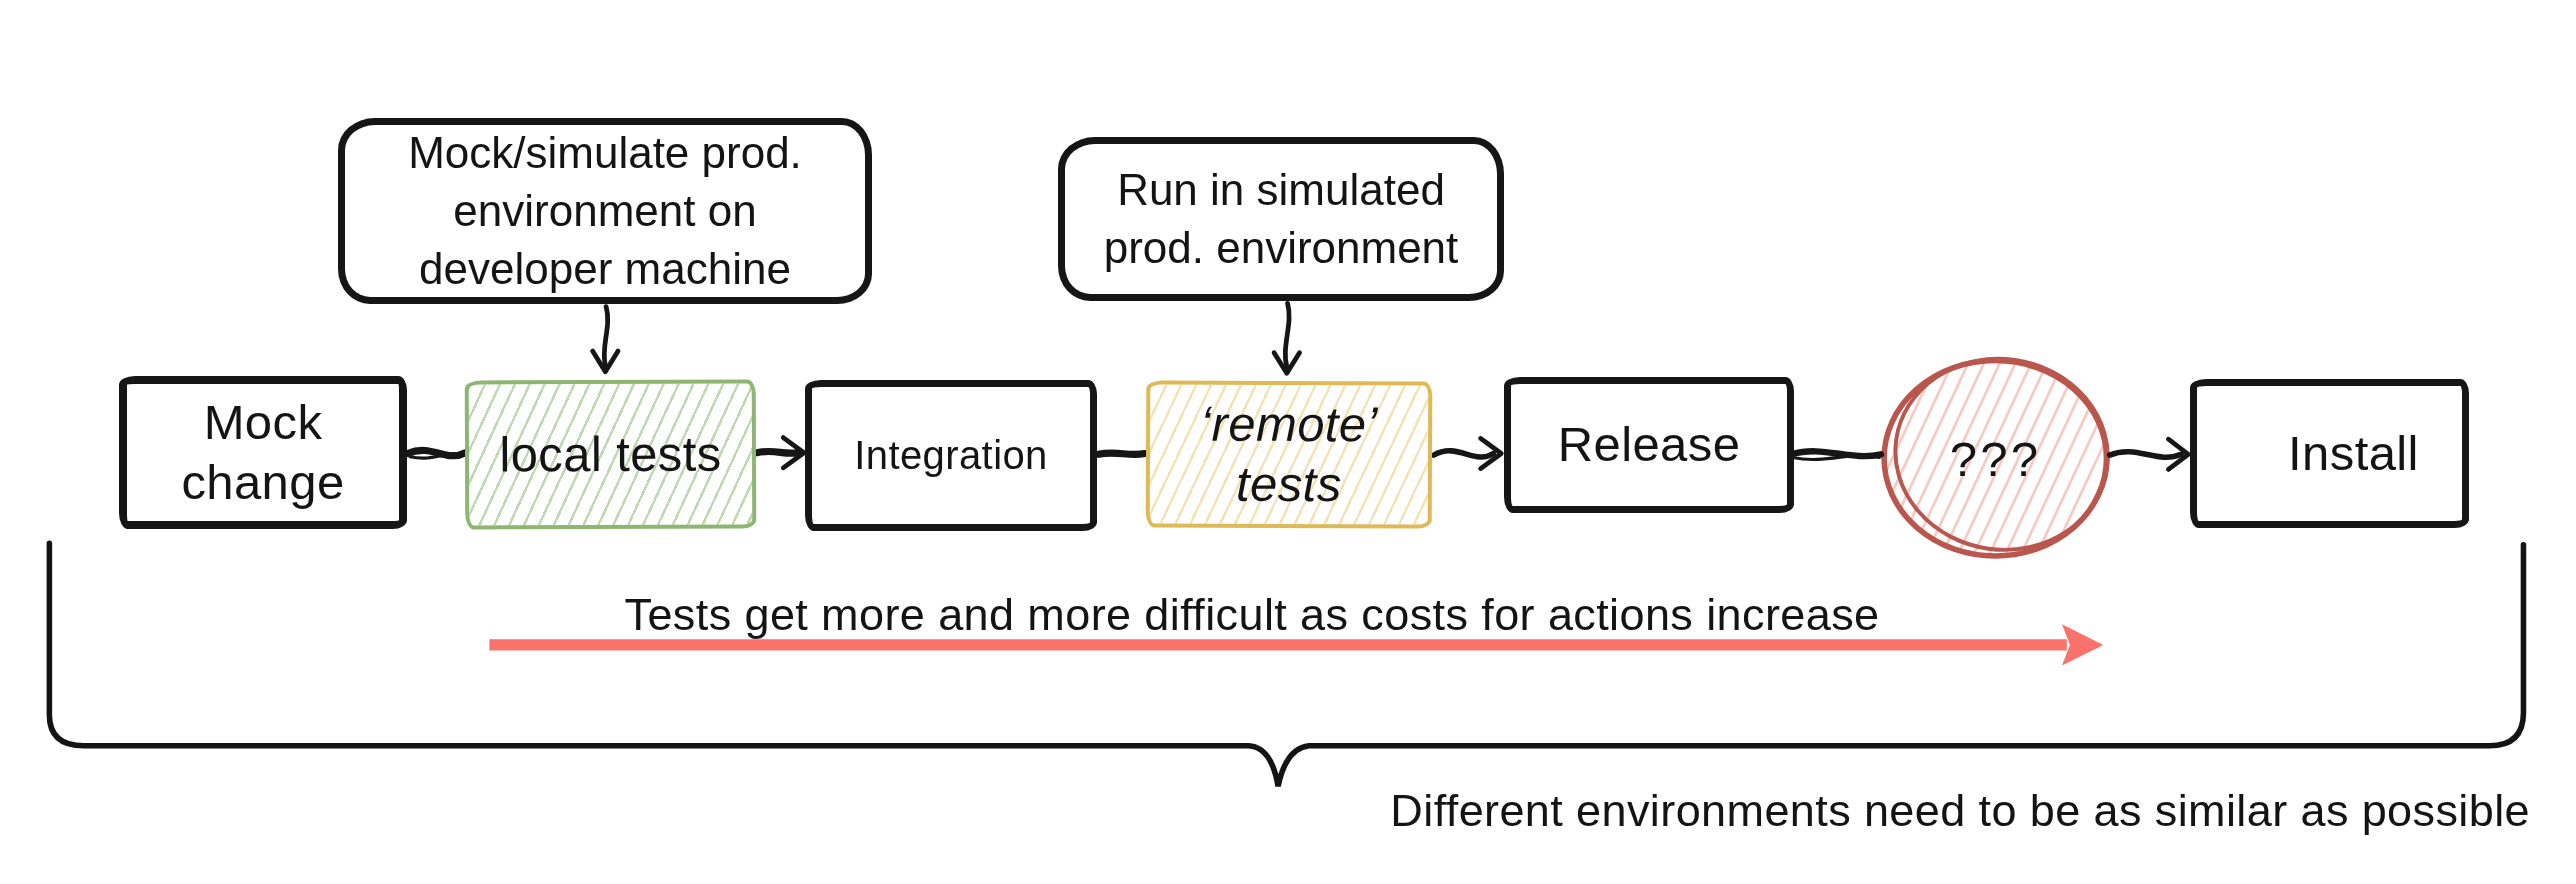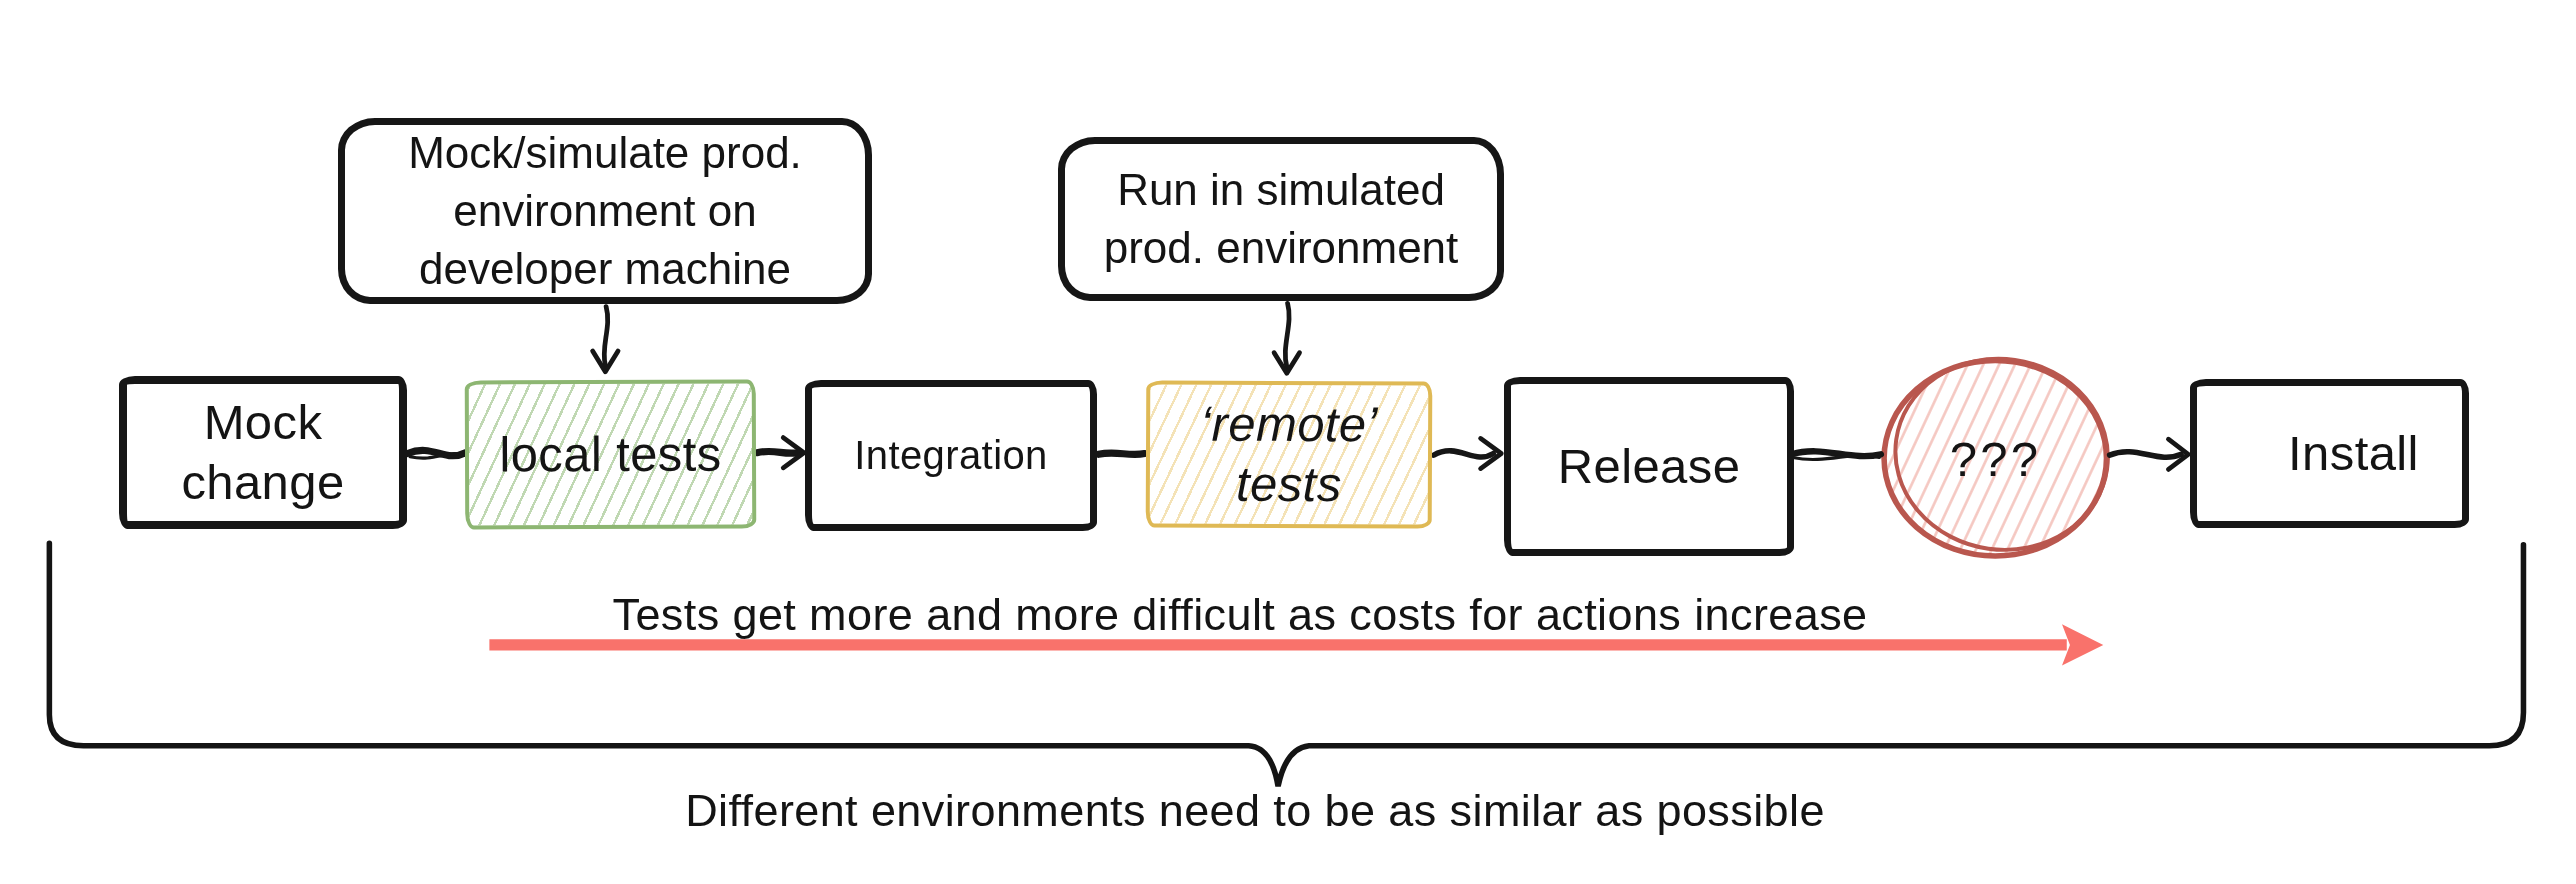--- a/index.html
+++ b/index.html
@@ -51,20 +51,21 @@
   .callout .inner{max-width:457px;}
   .callout2 .inner{max-width:381px;}
 
   .free-label{
     position:absolute;
     text-align:center;
     font-size:45px;
     letter-spacing:0.4px;
     color:#141414;
     white-space:nowrap;
+    padding-left:12px;
   }
   .qqq{
     position:absolute;
     display:flex;align-items:center;justify-content:center;
     font-size:49px;letter-spacing:3.2px;
   }
 </style>
 </head>
 <body>
 
@@ -142,28 +143,28 @@
   </div>
 
   <div class="node thin-black sketch" style="left:805px;top:380px;width:292px;height:151px;font-size:40px;">
     <div>Integration</div>
   </div>
 
   <div class="node yellow sketch" style="left:1146px;top:381px;width:286px;height:147px;transform:rotate(0.25deg);">
     <div style="max-width:207px;font-style:italic;">‘remote’ tests</div>
   </div>
 
-  <div class="node thin-black sketch" style="left:1504px;top:377px;width:290px;height:179px;">
+  <div class="node thin-black sketch" style="left:1504px;top:377px;width:290px;height:136px;">
     <div>Release</div>
   </div>
 
   <div class="qqq" style="left:1932px;top:431px;width:127px;height:56px;">???</div>
 
   <div class="node thin-black sketch" style="left:2190px;top:379px;width:279px;height:149px;padding-left:48px;">
     <div>Install</div>
   </div>
 
   <div class="free-label" style="left:0;top:589px;width:2480px;">Tests get more and more difficult as costs for actions increase</div>
 
-  <div class="free-label" style="left:0;top:785px;width:2510px;">Different environments need to be as similar as possible</div>
+  <div class="free-label" style="left:8px;top:785px;width:2510px;text-align:right;">Different environments need to be as similar as possible</div>
 
 </div>
 
 
 </body></html>

